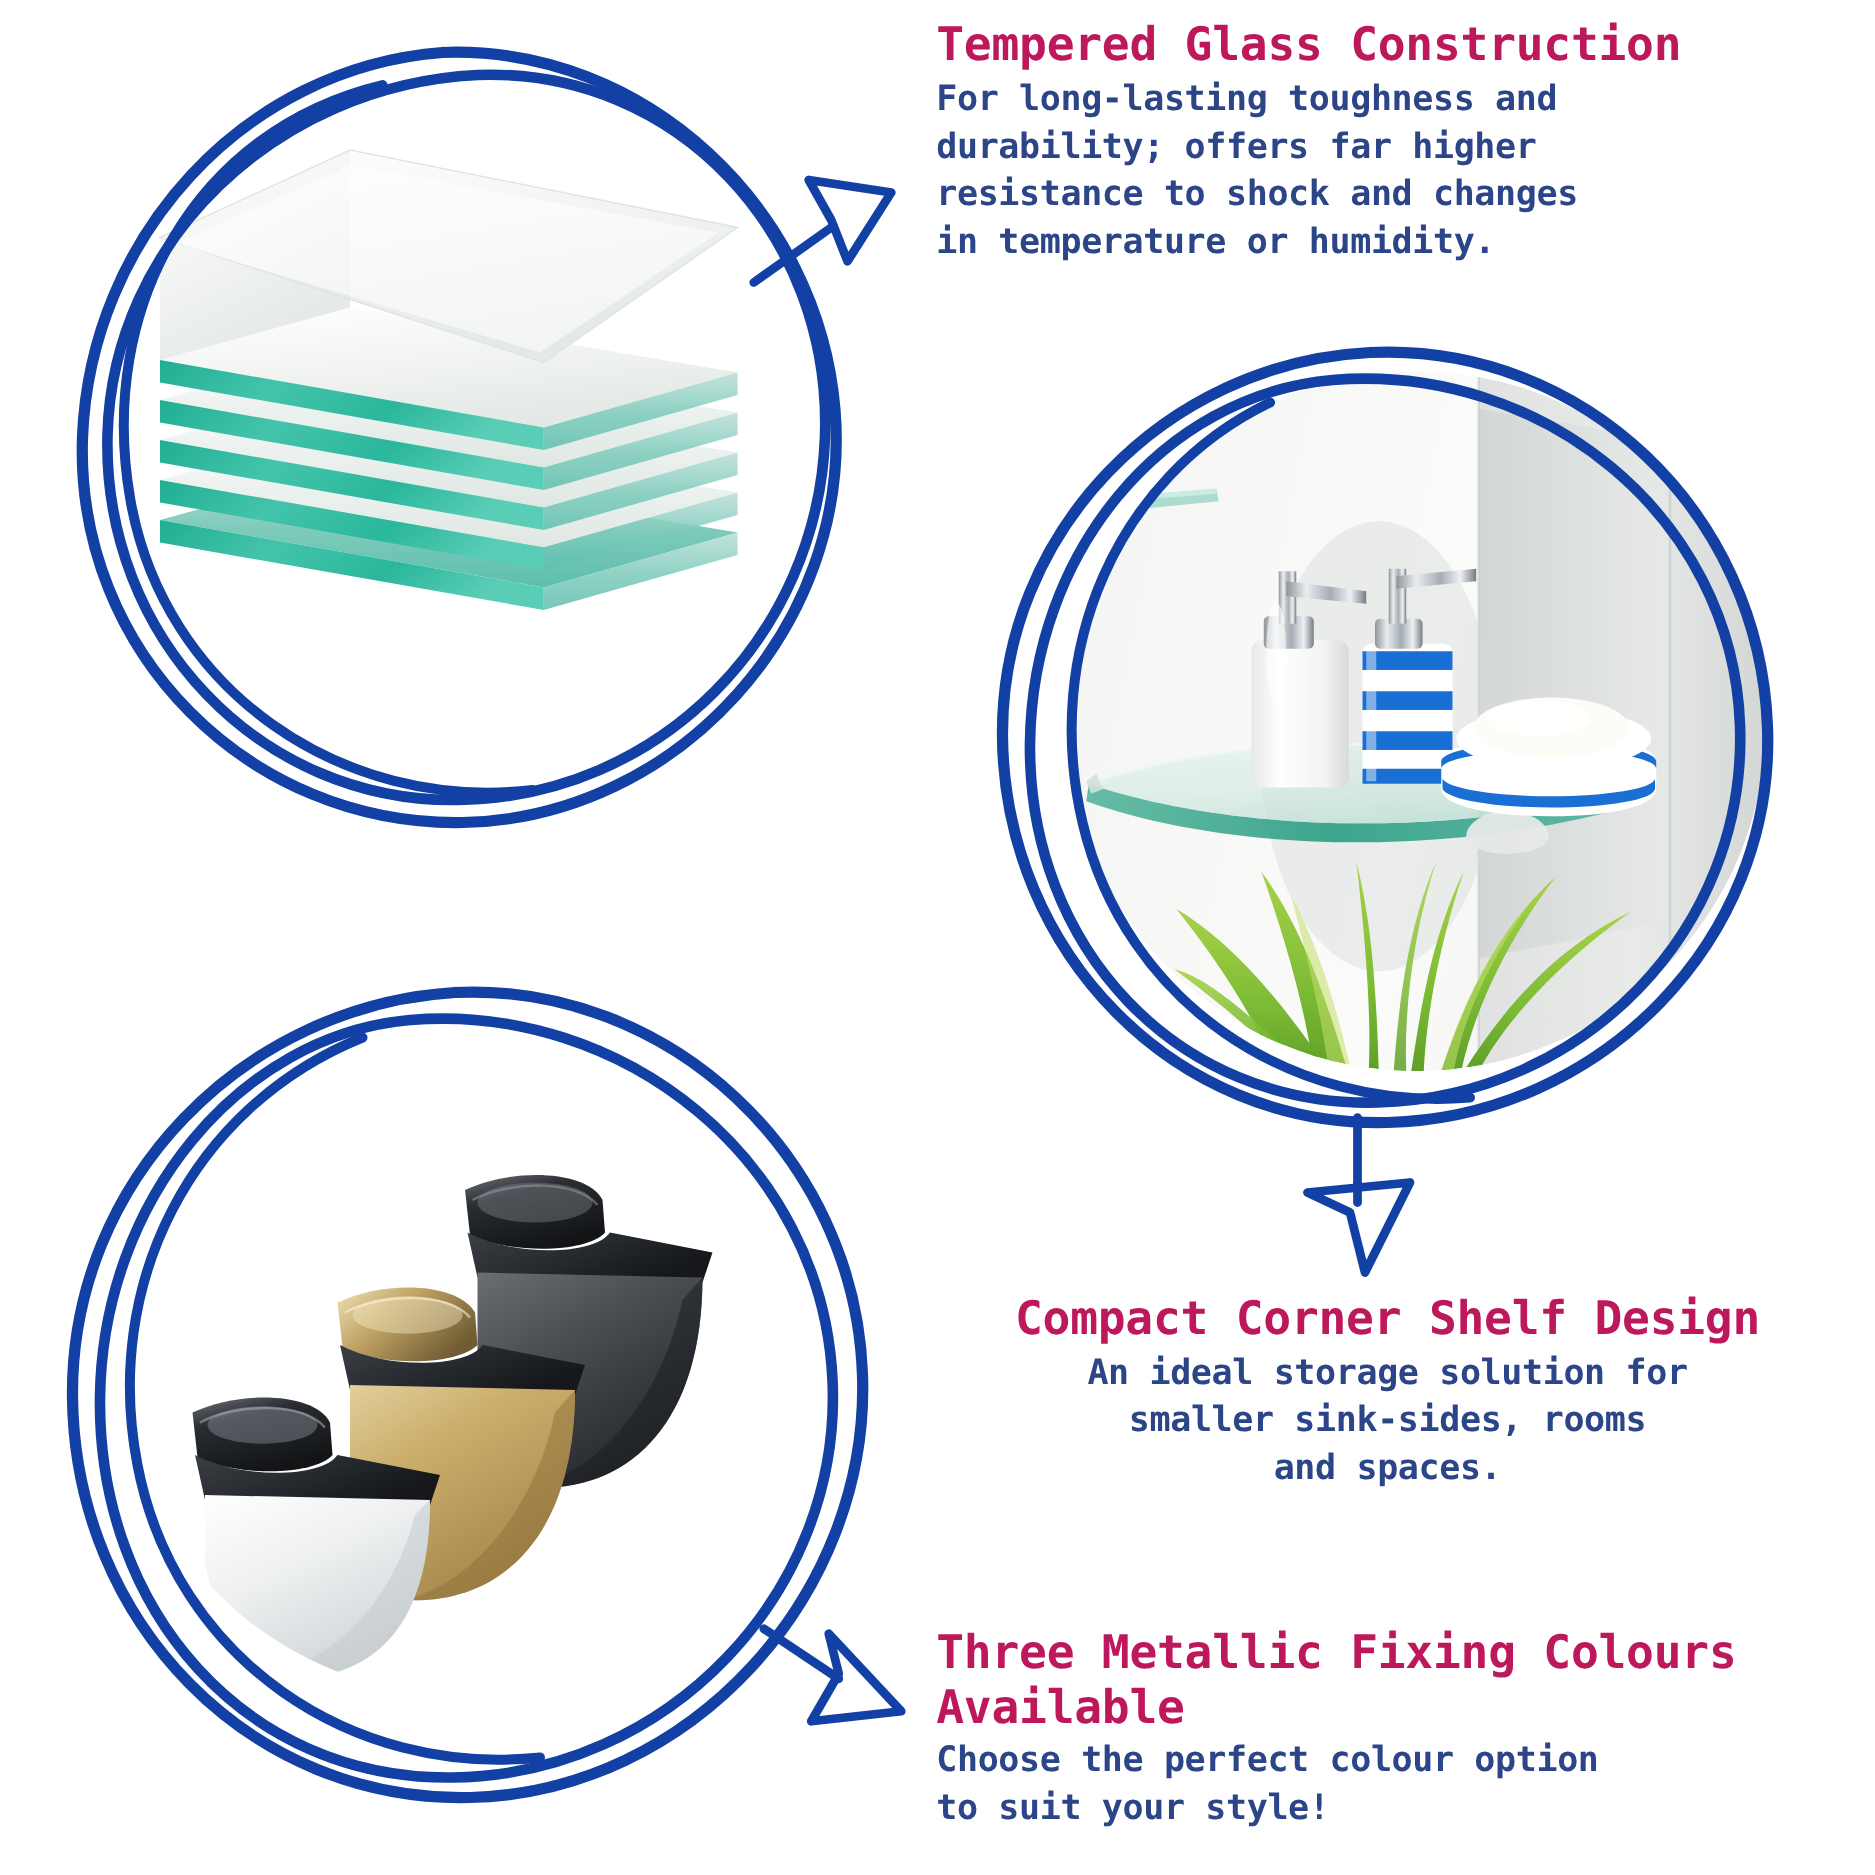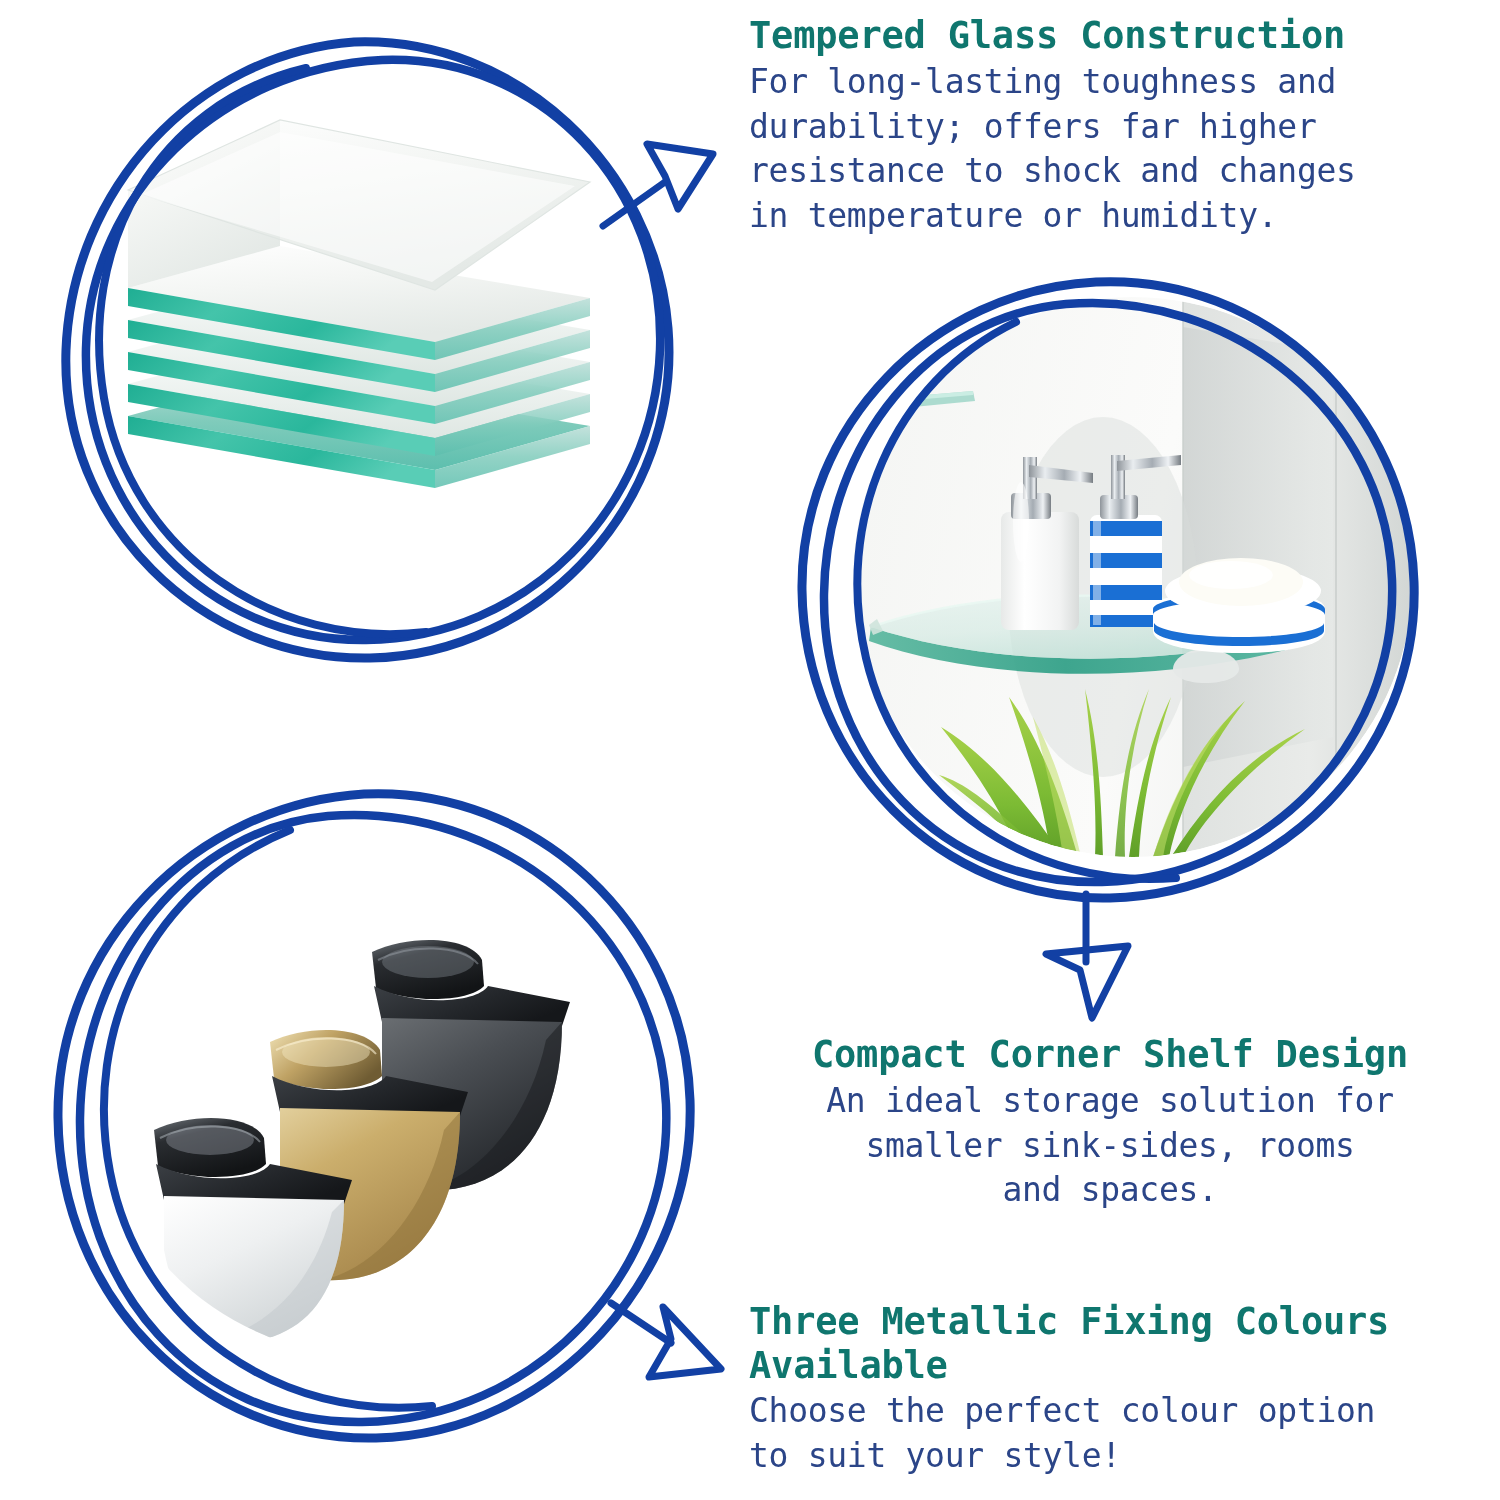--- a/index.html
+++ b/index.html
@@ -30,29 +30,29 @@
     overflow: hidden;
   }
 
   
   .feature-block { position: absolute; }
   .feature-title {
     font-family: "DejaVu Sans Mono", "Liberation Mono", monospace;
     font-weight: bold;
     font-size: 37px;
     line-height: 1.18;
-    color: #0f766e;
+    color: #be185d;
     letter-spacing: -0.2px;
     margin: 0 0 2px 0;
     white-space: pre-line;
   }
   .feature-body {
     font-family: "DejaVu Sans Mono", "Liberation Mono", monospace;
-    font-weight: normal;
-    font-size: 33px;
+    font-weight: bold;
+    font-size: 28px;
     line-height: 1.36;
     color: #2b4588;
     letter-spacing: -0.3px;
     margin: 0;
     white-space: pre-line;
   }
   .center-align { text-align: center; }
 
   
   .art { position: absolute; }

